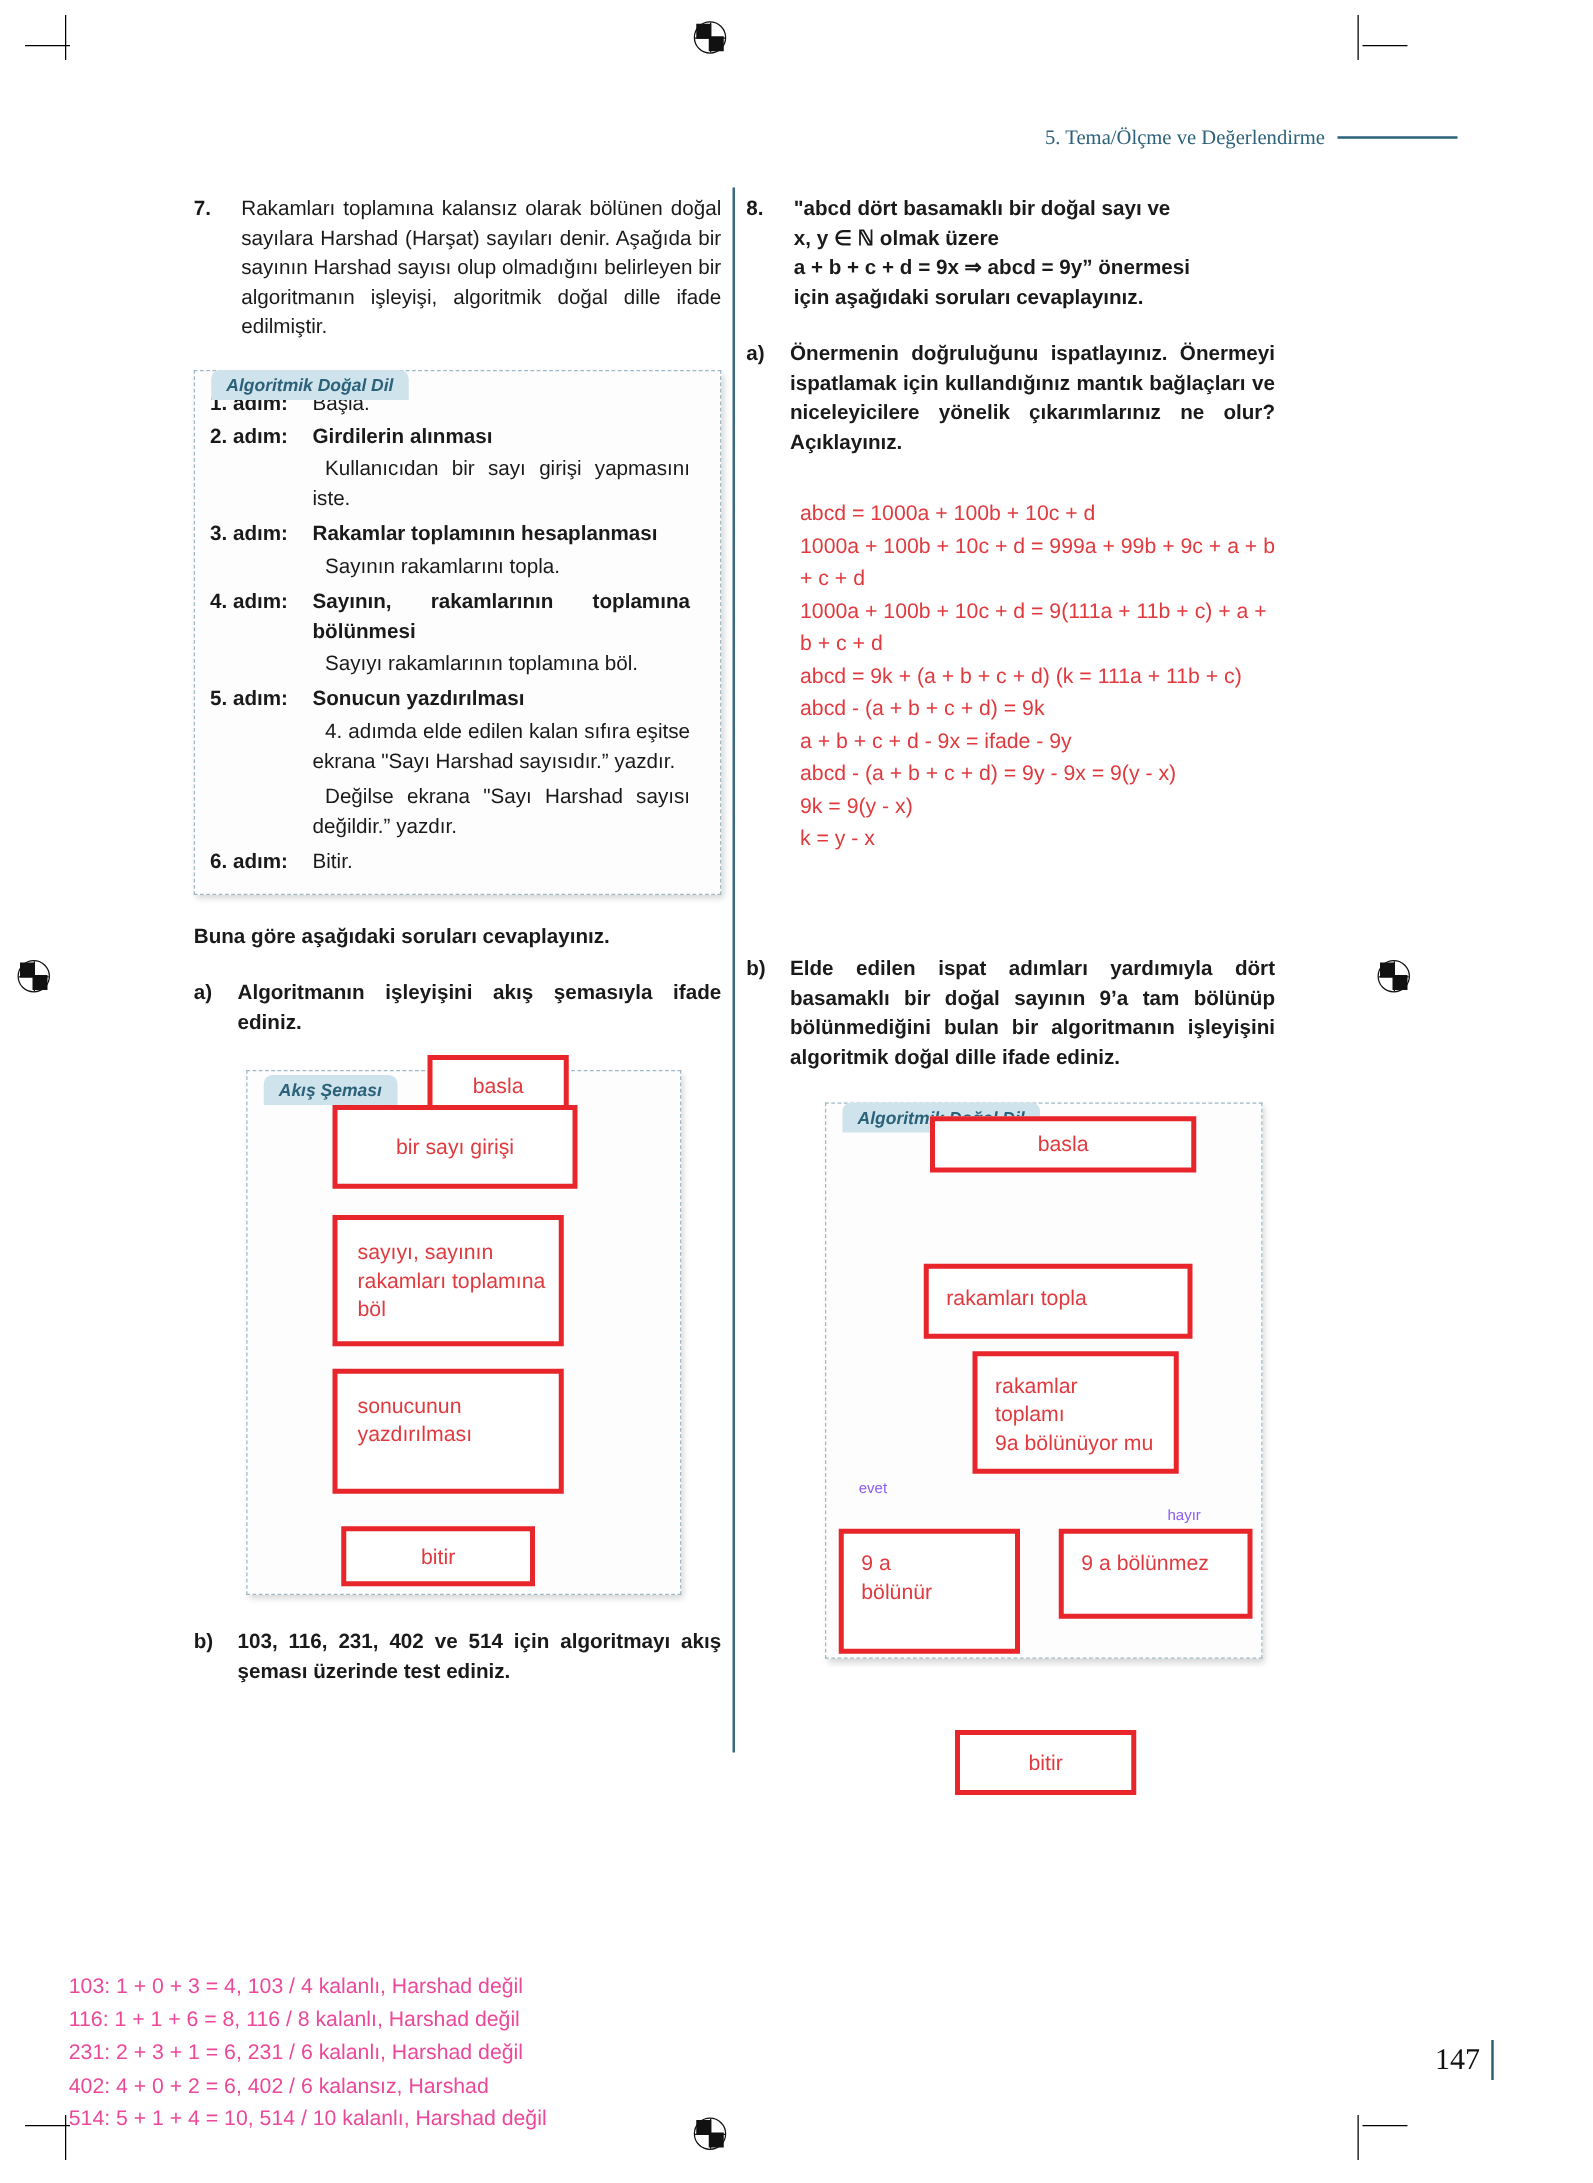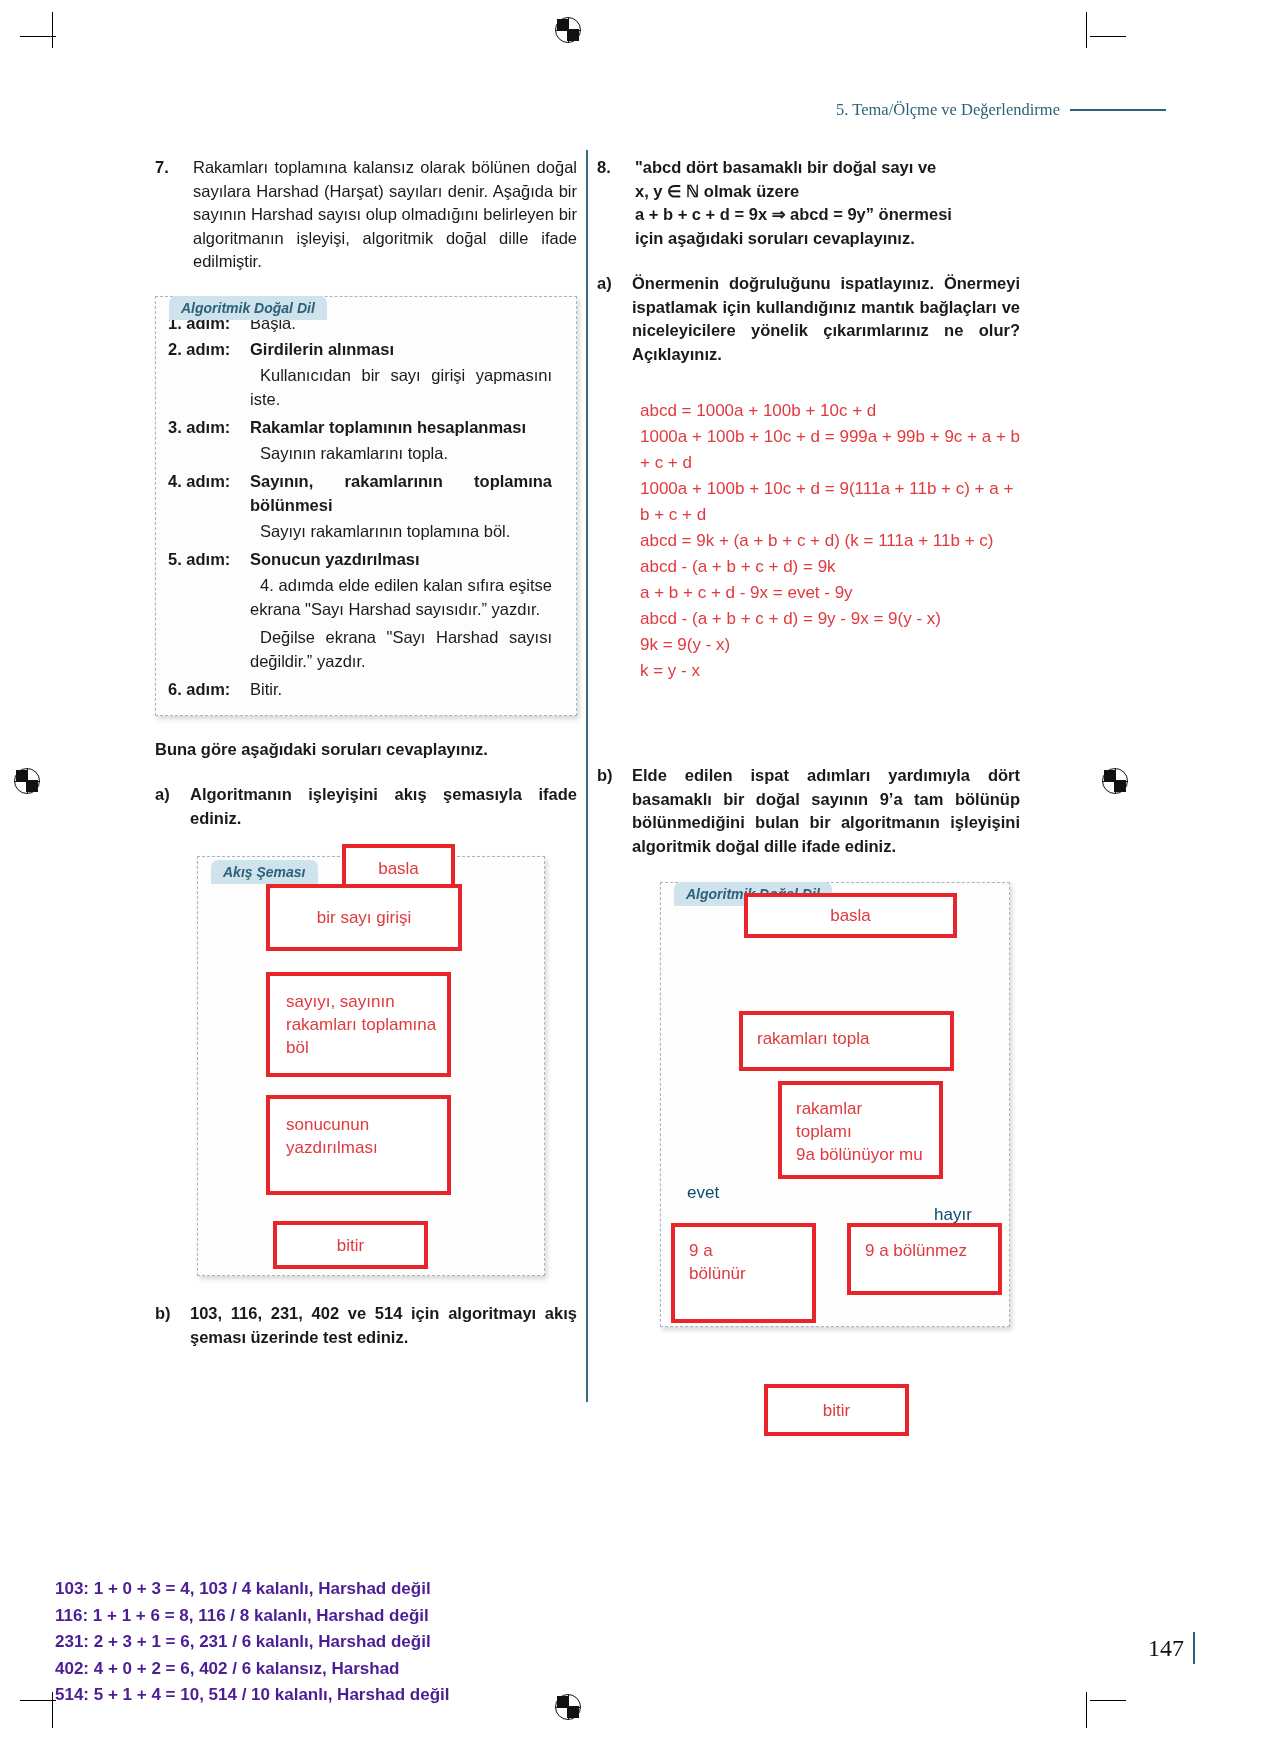--- a/index.html
+++ b/index.html
@@ -191,40 +191,39 @@
     font-size: 17px;
     line-height: 23px;
     box-sizing: border-box;
     z-index: 4;
   }
   .node.center { display: flex; align-items: center; justify-content: center; text-align: center; }
   .node.tl { padding: 12px 0 0 14px; }
   .node.pad { padding: 14px 10px 0 16px; }
   .label-free {
     position: absolute;
-    color: #0c4a6e;
-    font-size: 17px;
+    color: #8b5cf6;
+    font-size: 12px;
     z-index: 5;
   }
 
   
   .red-math {
     color: #e03a3f;
     font-size: 17px;
     line-height: 26px;
   }
   .red-answers {
     position: absolute;
     left: 55px;
     top: 1576px;
     width: 520px;
-    color: #4c1d95;
+    color: #ec4899;
     font-size: 17px;
     line-height: 26.5px;
-    font-weight: bold;
   }
 
   .page-number {
     position: absolute;
     right: 90px;
     top: 1635px;
     font-family: "Liberation Serif", serif;
     font-size: 24px;
     color: #111;
     text-align: center;
@@ -379,21 +378,21 @@
       <div class="qnum small">a)</div>
       <div class="qbody bold">Önermenin doğruluğunu ispatlayınız. Önermeyi ispatlamak için kullandığınız mantık bağlaçları ve niceleyicilere yönelik çıkarımlarınız ne olur? Açıklayınız.</div>
     </div>
 
     <div class="red-math" style="margin-top:32px; margin-left:43px; width:380px;">
       <div>abcd = 1000a + 100b + 10c + d</div>
       <div>1000a + 100b + 10c + d = 999a + 99b + 9c + a + b + c + d</div>
       <div>1000a + 100b + 10c + d = 9(111a + 11b + c) + a + b + c + d</div>
       <div>abcd = 9k + (a + b + c + d) (k = 111a + 11b + c)</div>
       <div>abcd - (a + b + c + d) = 9k</div>
-      <div>a + b + c + d - 9x = evet - 9y</div>
+      <div>a + b + c + d - 9x = ifade - 9y</div>
       <div>abcd - (a + b + c + d) = 9y - 9x = 9(y - x)</div>
       <div>9k = 9(y - x)</div>
       <div>k = y - x</div>
     </div>
 
     <div class="qrow" style="margin-top:80px;">
       <div class="qnum small">b)</div>
       <div class="qbody bold">Elde edilen ispat adımları yardımıyla dört basamaklı bir doğal sayının 9’a tam bölünüp bölünmediğini bulan bir algoritmanın işleyişini algoritmik doğal dille ifade ediniz.</div>
     </div>
 

